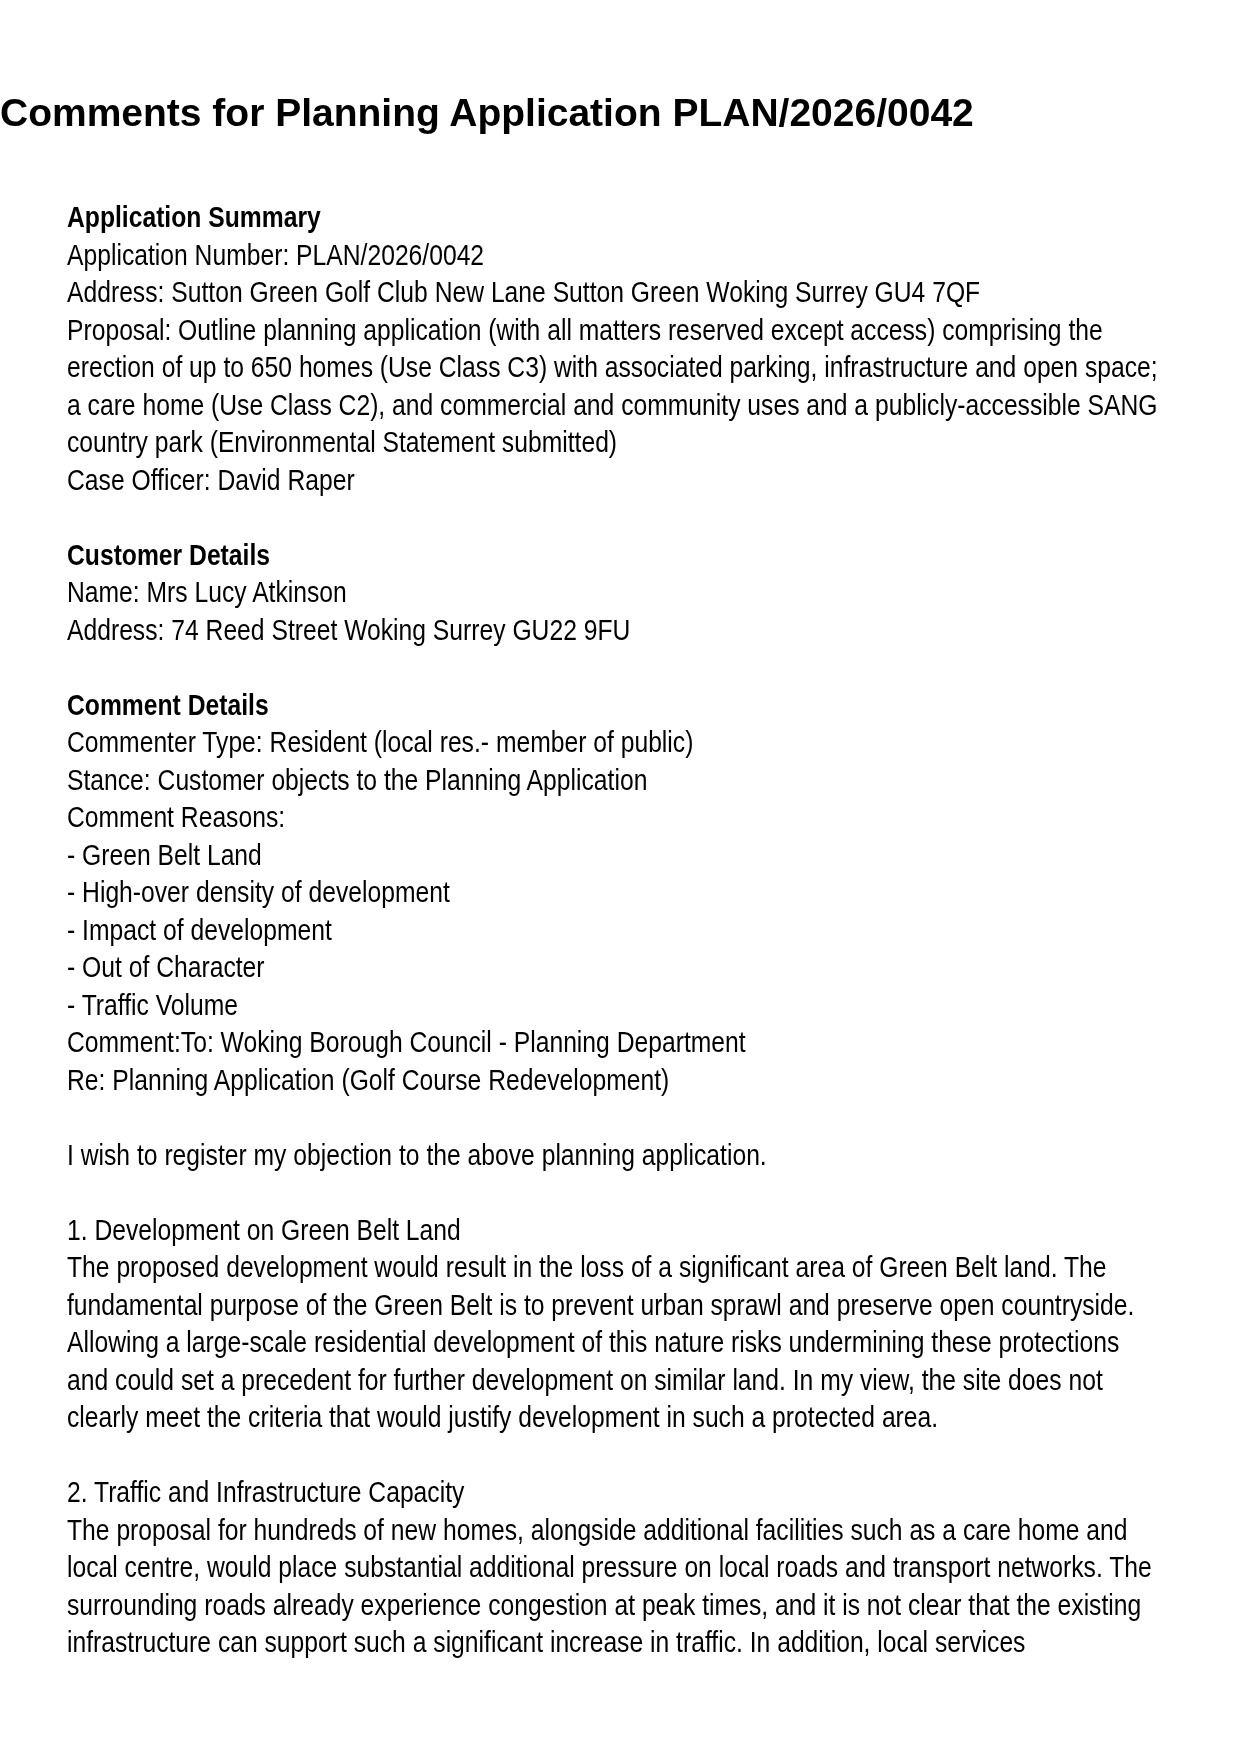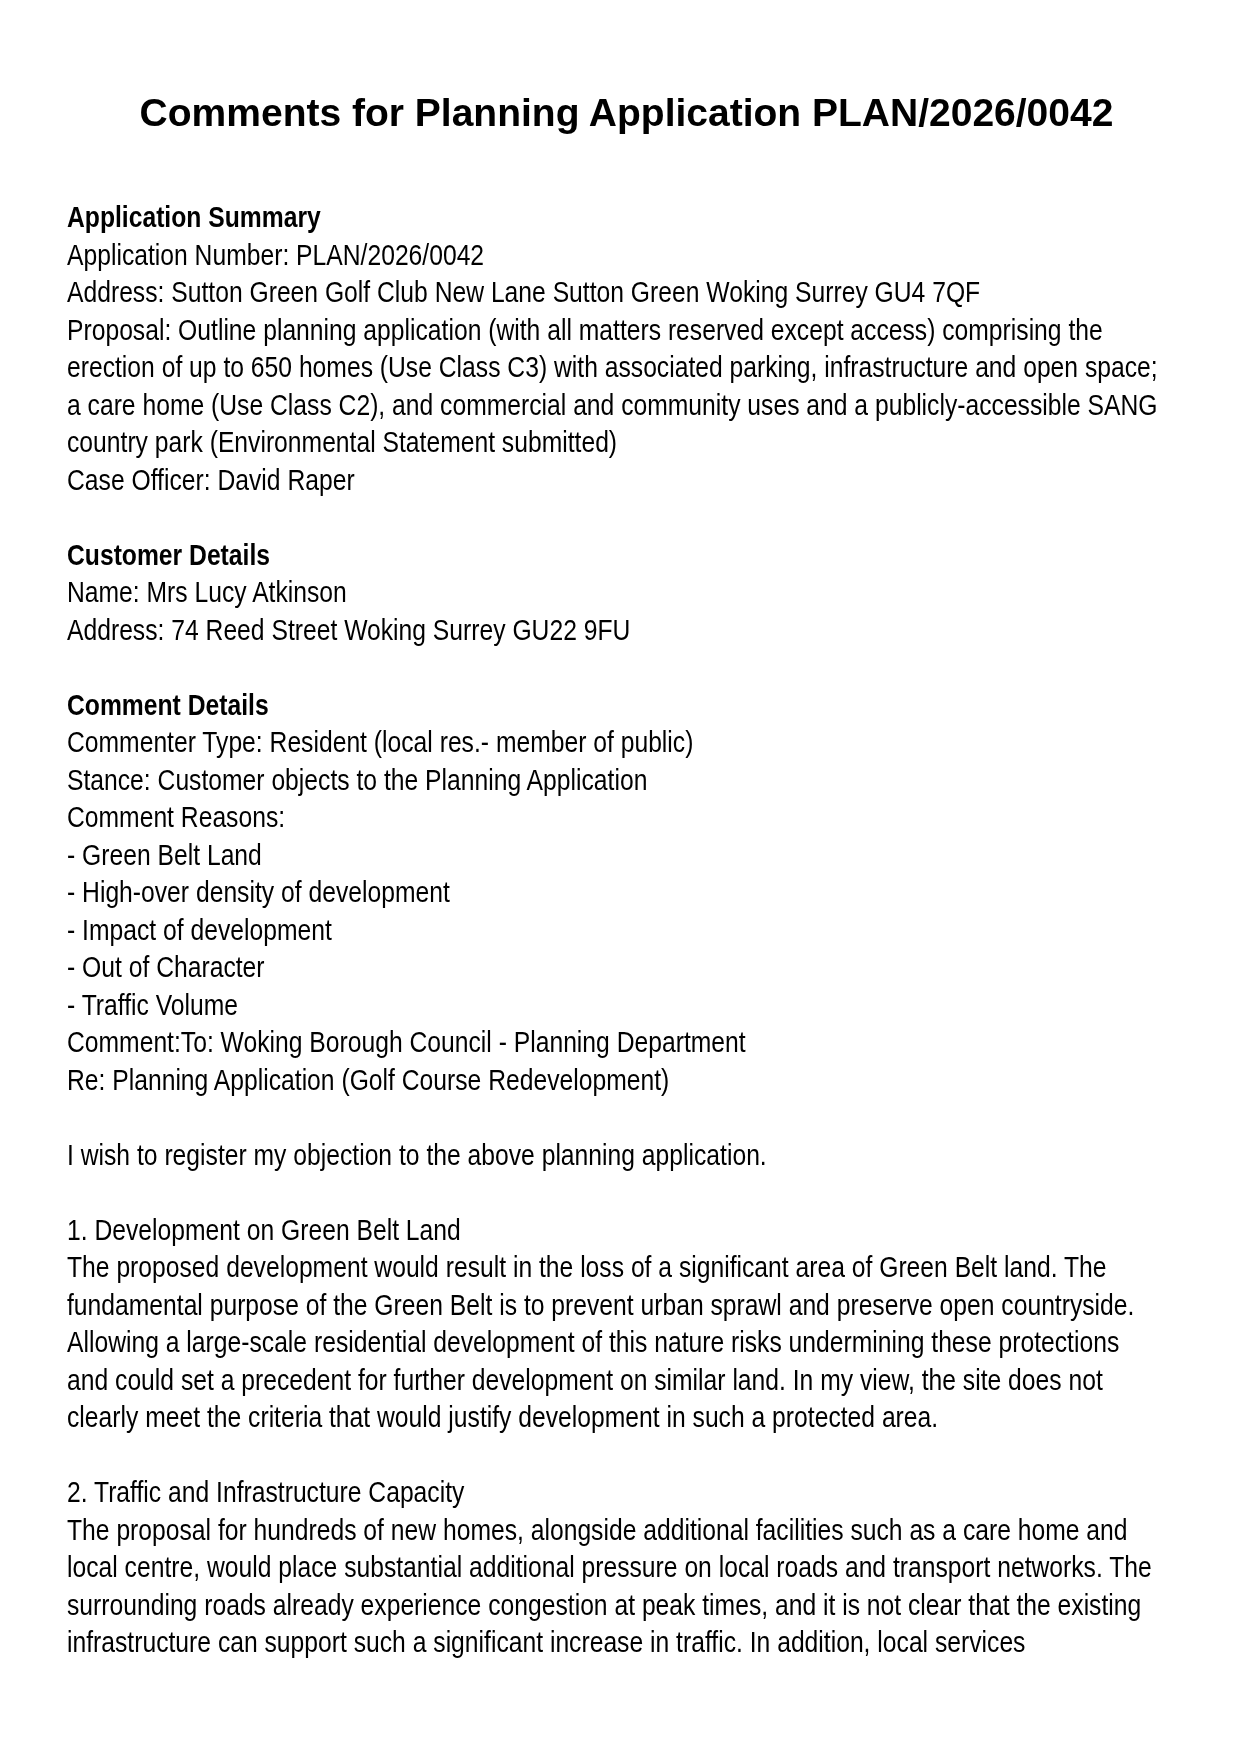--- a/index.html
+++ b/index.html
@@ -9,25 +9,24 @@
   }
   body {
     width: 1240px;
     height: 1755px;
     overflow: hidden;
     font-family: "Liberation Sans", sans-serif;
     color: #000000;
     -webkit-font-smoothing: antialiased;
   }
   .page-title {
-    margin: 90px 0 0 13px;
+    margin: 90px 0 0 0;
     font-size: 39px;
     line-height: 45px;
     font-weight: bold;
-    text-align: center;
     letter-spacing: 0;
   }
   
   .doc-body {
     margin: 63px 0 0 67px;
     width: 1329px;
     transform: scaleX(0.8227);
     transform-origin: 0 0;
     font-size: 30px;
     line-height: 37.5px;

